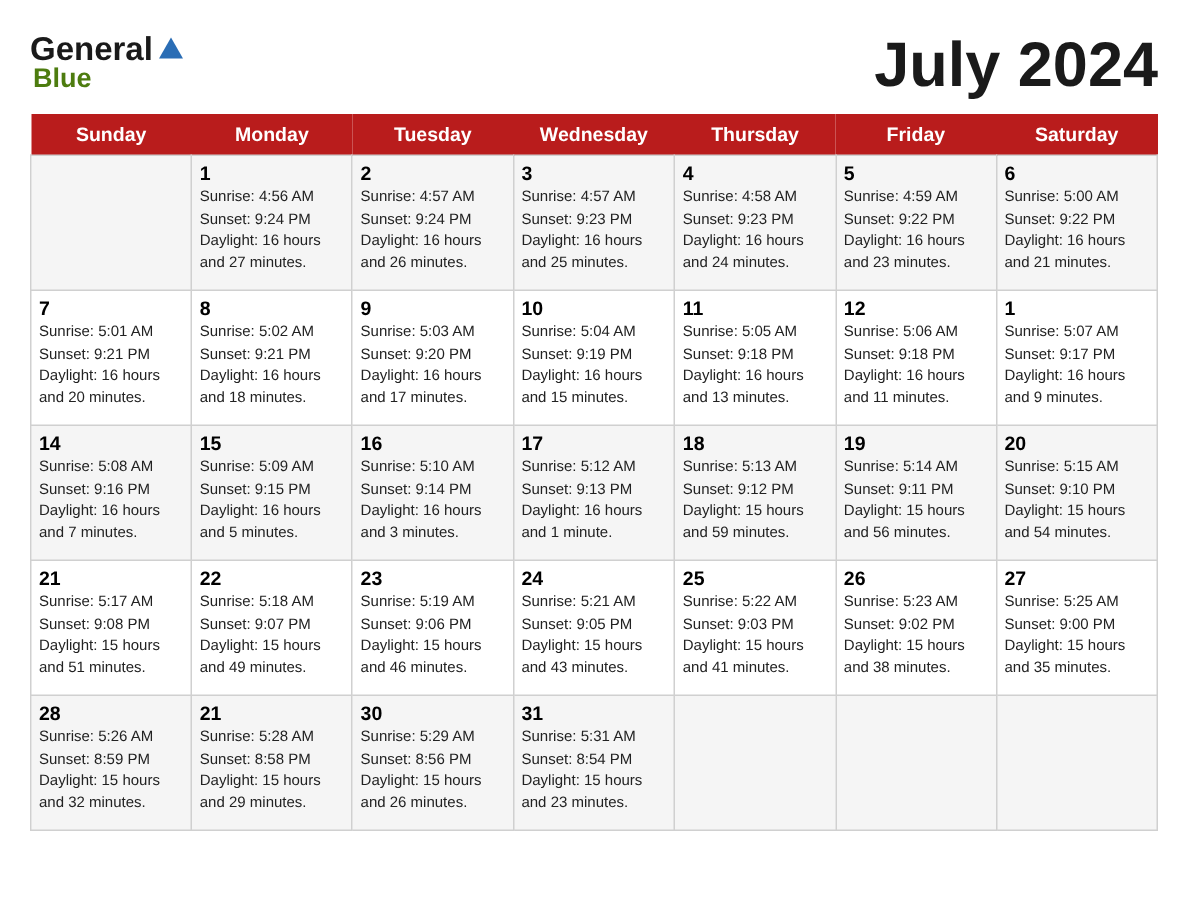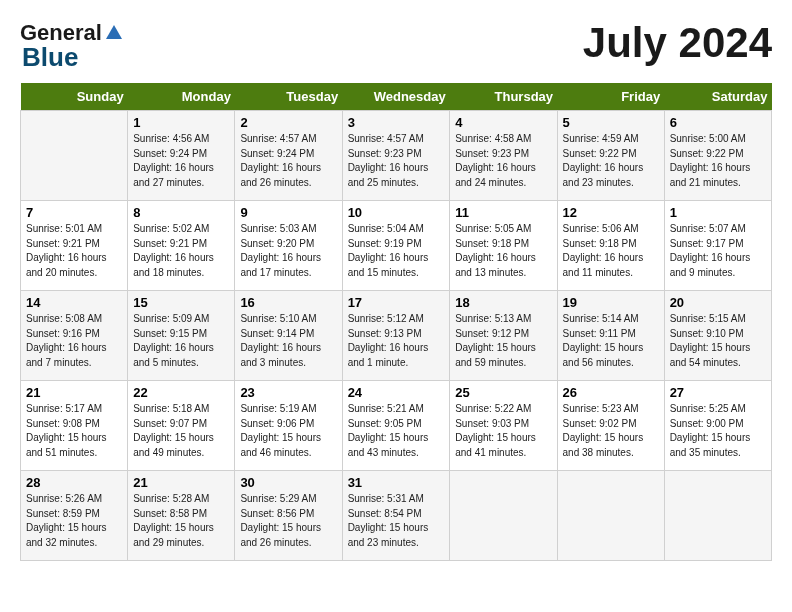--- a/index.html
+++ b/index.html
@@ -33,24 +33,24 @@
       font-size: 16px;
       color: #1a1a1a;
       margin-top: 2px;
     }
     table {
       width: 100%;
       border-collapse: collapse;
       font-size: 11px;
     }
     thead tr th {
-      background-color: #4d7c0f;
+      background-color: #b91c1c;
       color: white;
       padding: 6px 4px;
-      text-align: right;
+      text-align: center;
       font-weight: bold;
       font-size: 13px;
     }
     tbody tr td {
       vertical-align: top;
       padding: 4px 5px;
       border: 1px solid #d0d0d0;
       min-height: 80px;
       height: 90px;
       width: 108px;
@@ -77,21 +77,21 @@
 <body>
 
 <div class="header">
   <div class="logo">
     <div style="display:flex; align-items:center; gap:0;">
       <span style="font-size:22px; font-weight:bold; color:#1a1a1a;">General</span>
       <svg width="20" height="20" viewBox="0 0 20 20" style="margin-left:2px; vertical-align:middle;">
         <polygon points="10,2 18,16 2,16" fill="#2a6db5"></polygon>
       </svg>
     </div>
-    <span style="font-size:26px; font-weight:bold; color:#0c4a6e; margin-top:-4px; margin-left:2px;text-align:center;">Blue</span>
+    <span style="font-size:18px; font-weight:bold; color:#4d7c0f; margin-top:-4px; margin-left:2px;text-align:center;">Blue</span>
   </div>
   <div class="title-section">
     <div class="month-title">July 2024</div>
   </div>
 </div>
 
 <table>
   <thead>
     <tr id="header-row">
     <th>Sunday</th>

